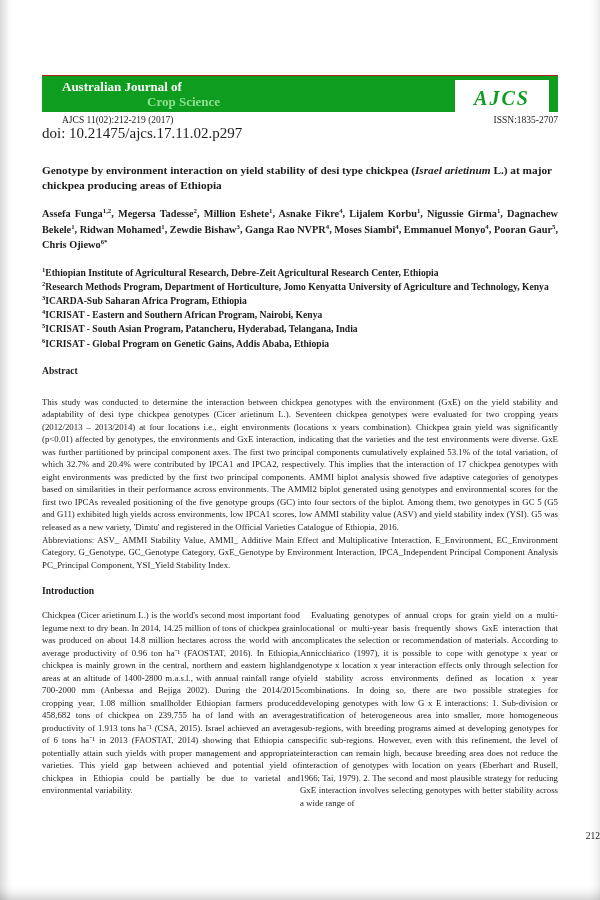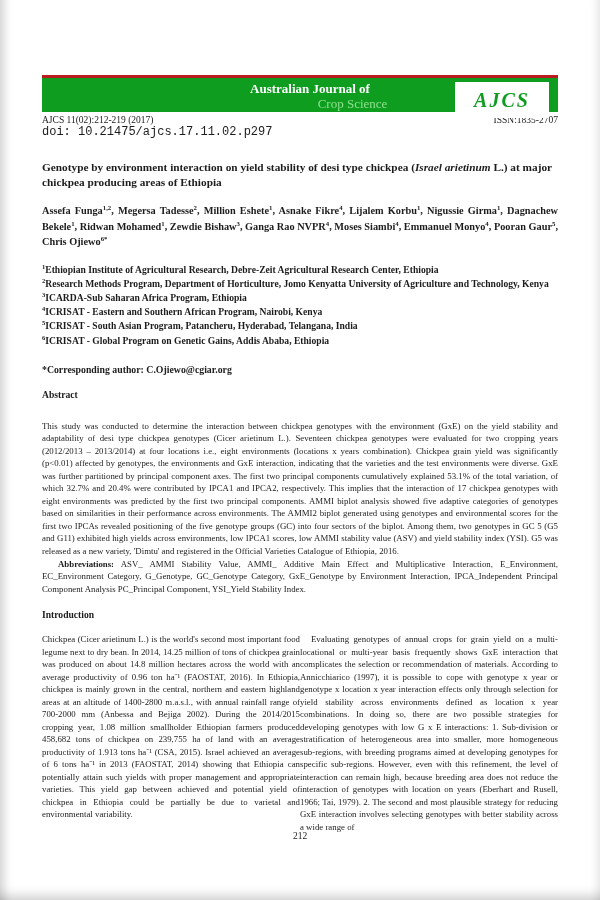--- a/index.html
+++ b/index.html
@@ -25,34 +25,33 @@
       inset 0 -16px 12px -12px rgba(0,0,0,0.20);
   }
   .content{padding:0 42px;}
 
   
   .banner{
     margin-top:75px;
     height:37px;
     background:var(--green);
     position:relative;
-    border-top:3px solid #b91c1c;
-    text-align:center;
+    border-top:1px solid #b91c1c;
   }
   .jname{
     padding-top:4px;
     padding-left:20px;
     font-weight:bold;
     font-size:13px;
     line-height:1.15;
     color:#ffffff;
   }
   .jname2{
     padding-left:105px;
-    font-weight:normal;
+    font-weight:bold;
     font-size:13px;
     line-height:1.15;
     color:var(--lightgreen);
   }
   .logo-box{
     position:absolute;
     right:9px;top:4px;
     width:94px;height:36px;
     background:#ffffff;
     display:flex;align-items:center;justify-content:center;
@@ -64,22 +63,23 @@
     letter-spacing:2px;
     color:var(--green);
   }
 
   
   .meta-row{
     margin-top:3px;
     display:flex;
     justify-content:space-between;
     font-size:9.5px;
-  }
-  .doi-row{font-size:12px;font-family:Liberation Mono, monospace;}
+    margin-left:20px;
+  }
+  .doi-row{font-size:15px;}
 
   
   .title{
     margin-top:21px;
     font-weight:bold;
     font-size:11.3px;
     line-height:1.3;
   }
   .authors{
     margin-top:13px;
@@ -121,40 +121,40 @@
     line-height:1.42;
     text-align:justify;
   }
   .kw-line .lbl{font-weight:bold;}
   .abbr-line{
     margin-top:1px;
     font-size:8.8px;
     line-height:1.42;
     text-align:justify;
   }
-  .abbr-line .lbl{font-weight:bold;margin-left:16px;}
+  .abbr-line .lbl{font-weight:normal;}
 
   
   .columns{
     margin-top:13px;
     display:flex;
   }
   .col{
     flex:1;
     font-size:8.8px;
     line-height:1.42;
     text-align:justify;
   }
   .col.right p{text-indent:11px;}
 
   .page-number{
     position:absolute;
     top:831px;left:0;
     width:100%;
-    text-align:center;
+    text-align:right;
     font-size:9.5px;
   }
 </style>
 </head>
 <body>
 
 <div class="page">
   <div class="content">
 
     <div class="banner">
@@ -179,21 +179,20 @@
 
     <div class="affiliations">
         <div><sup>1</sup>Ethiopian Institute of Agricultural Research, Debre-Zeit Agricultural Research Center, Ethiopia</div>
         <div><sup>2</sup>Research Methods Program, Department of Horticulture, Jomo Kenyatta University of Agriculture and Technology, Kenya</div>
         <div><sup>3</sup>ICARDA-Sub Saharan Africa Program, Ethiopia</div>
         <div><sup>4</sup>ICRISAT - Eastern and Southern African Program, Nairobi, Kenya</div>
         <div><sup>5</sup>ICRISAT - South Asian Program, Patancheru, Hyderabad, Telangana, India</div>
         <div><sup>6</sup>ICRISAT - Global Program on Genetic Gains, Addis Ababa, Ethiopia</div>
       </div>
 
-    <div class="corresponding">*Corresponding author: C.Ojiewo@cgiar.org</div>
 
     <div class="section-heading">Abstract</div>
 
     <div class="abstract-text">This study was conducted to determine the interaction between chickpea genotypes with the environment (GxE) on the yield stability and adaptability of desi type chickpea genotypes (Cicer arietinum L.). Seventeen chickpea genotypes were evaluated for two cropping years (2012/2013 – 2013/2014) at four locations i.e., eight environments (locations x years combination). Chickpea grain yield was significantly (p&lt;0.01) affected by genotypes, the environments and GxE interaction, indicating that the varieties and the test environments were diverse. GxE was further partitioned by principal component axes. The first two principal components cumulatively explained 53.1% of the total variation, of which 32.7% and 20.4% were contributed by IPCA1 and IPCA2, respectively. This implies that the interaction of 17 chickpea genotypes with eight environments was predicted by the first two principal components. AMMI biplot analysis showed five adaptive categories of genotypes based on similarities in their performance across environments. The AMMI2 biplot generated using genotypes and environmental scores for the first two IPCAs revealed positioning of the five genotype groups (GC) into four sectors of the biplot. Among them, two genotypes in GC 5 (G5 and G11) exhibited high yields across environments, low IPCA1 scores, low AMMI stability value (ASV) and yield stability index (YSI). G5 was released as a new variety, 'Dimtu' and registered in the Official Varieties Catalogue of Ethiopia, 2016.</div>
 
 
     <div class="abbr-line"><span class="lbl">Abbreviations:</span><span> ASV_ AMMI Stability Value, AMMI_ Additive Main Effect and Multiplicative Interaction, E_Environment, EC_Environment Category, G_Genotype, GC_Genotype Category, GxE_Genotype by Environment Interaction, IPCA_Independent Principal Component Analysis PC_Principal Component, YSI_Yield Stability Index.</span></div>
 
     <div class="section-heading">Introduction</div>
 

